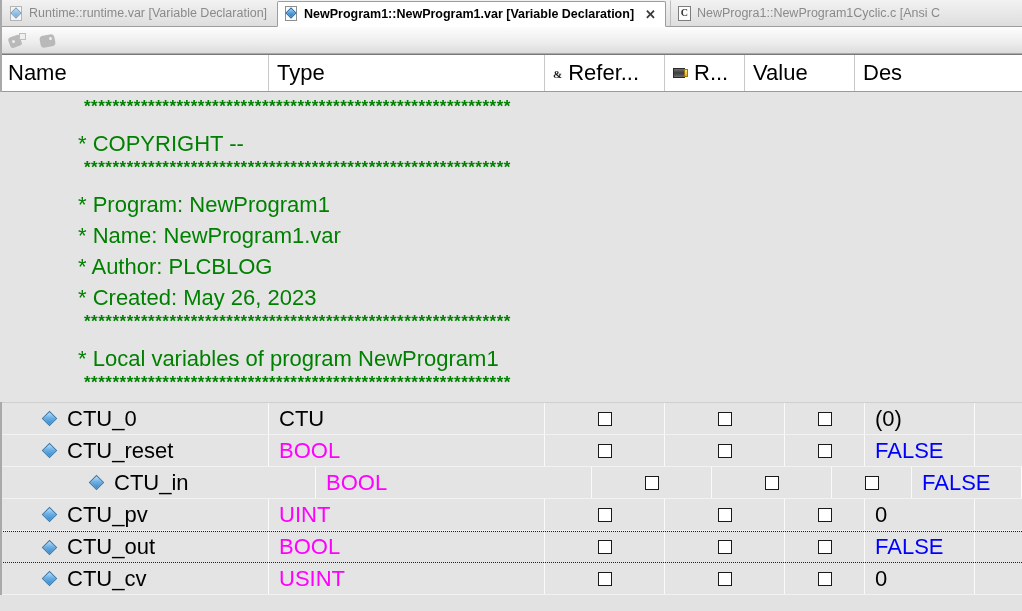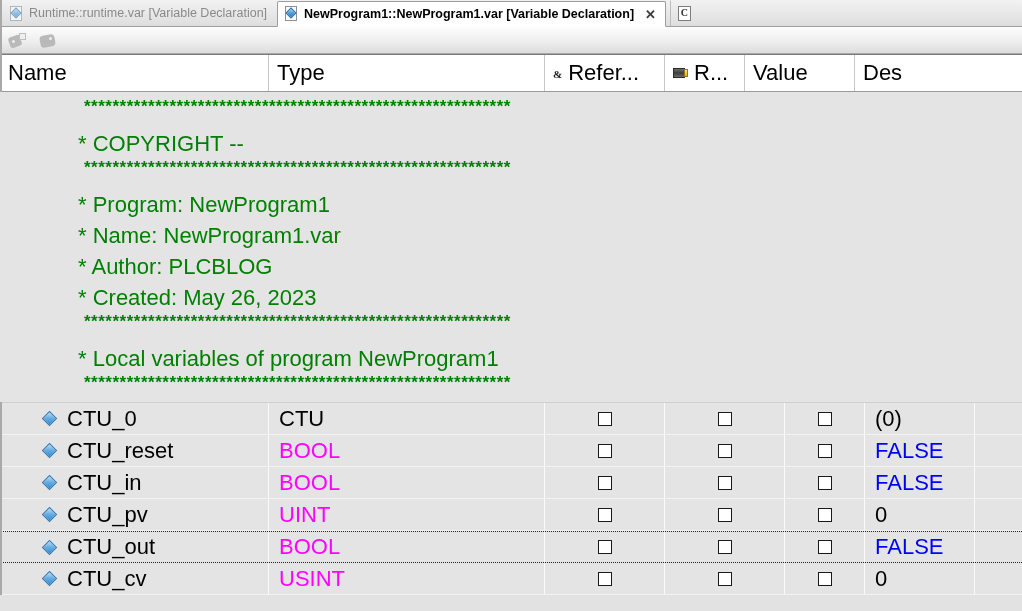--- a/index.html
+++ b/index.html
@@ -376,20 +376,21 @@
           <span class="diamond"></span>
         </span>
         <span class="tab-label">NewProgram1::NewProgram1.var [Variable Declaration]</span>
         <span class="tab-close">✕</span>
       </div>
       <div class="tab inactive third">
         <span class="ico-doc-c">
           <span class="page"></span>
           <span class="letter">C</span>
         </span>
+        <span class="tab-label">NewProgra1::NewProgram1Cyclic.c [Ansi C</span>
       </div>
     </div>
 
   <div class="toolbar">
     <div class="tb-btn">
       <span class="tag-icon">
         <span class="body"></span>
           <span class="hole"></span>
           <span class="sq"></span>
       </span>
@@ -490,21 +491,21 @@
             <span class="chk"></span>
           </div>
           <div class="cell c-value" style="width: 110px; flex: 0 0 110px;">
             <span class="v-bool">FALSE</span>
           </div>
           <div class="cell c-desc" style="width: 47px; flex: 0 0 47px;">
             <span></span>
           </div>
         </div>
         <div class="row">
-          <div class="cell c-name" style="width: 269px; flex: 0 0 269px;">
+          <div class="cell c-name" style="width: 269px; flex: 0 0 269px; margin-left: 47px;">
             <span class="diamond-sm"></span>
             <span>CTU_in</span>
           </div>
           <div class="cell c-type" style="width: 276px; flex: 0 0 276px;">
             <span class="t-elem">BOOL</span>
           </div>
           <div class="cell c-check" style="width: 120px; flex: 0 0 120px;">
             <span class="chk"></span>
           </div>
           <div class="cell c-check" style="width: 120px; flex: 0 0 120px;">

